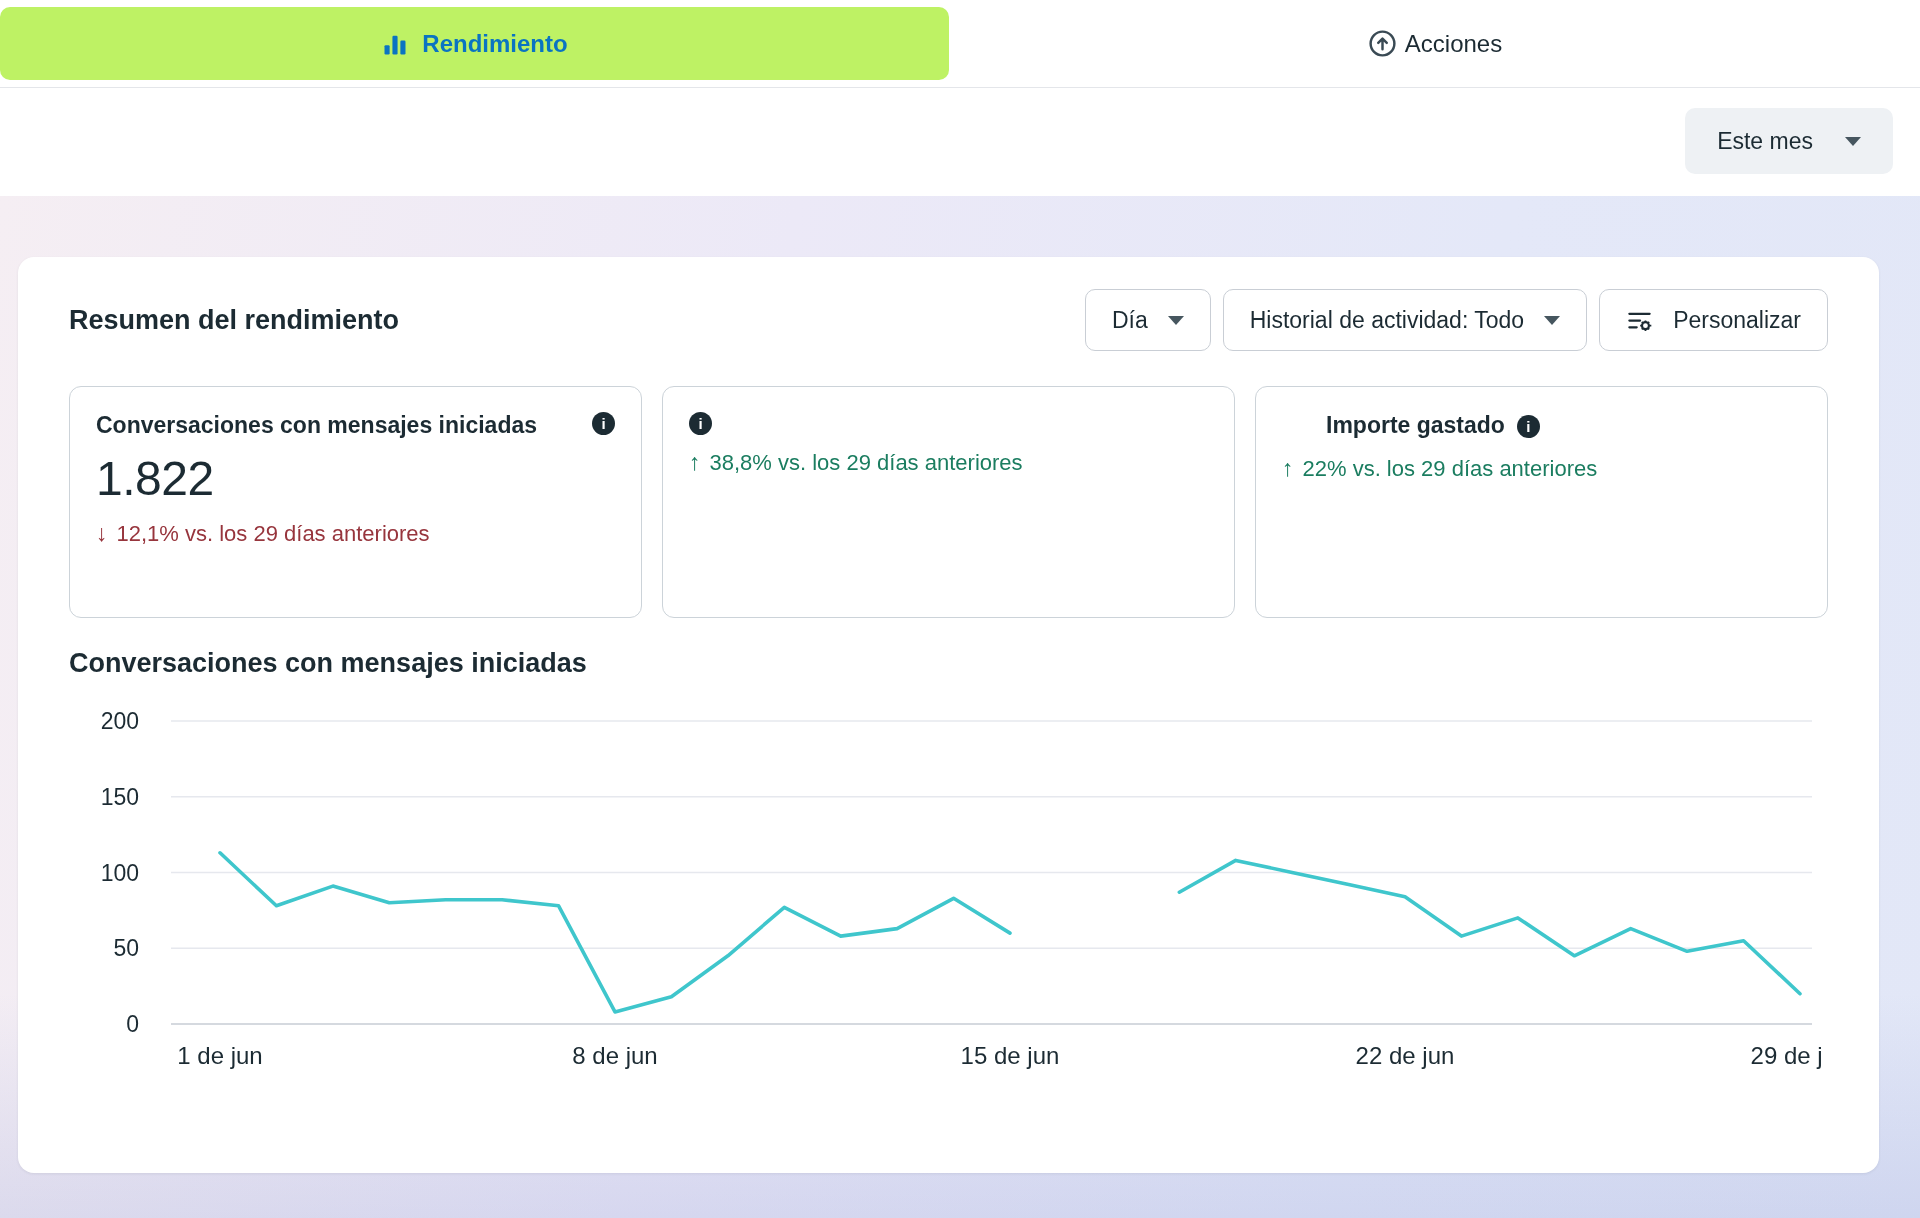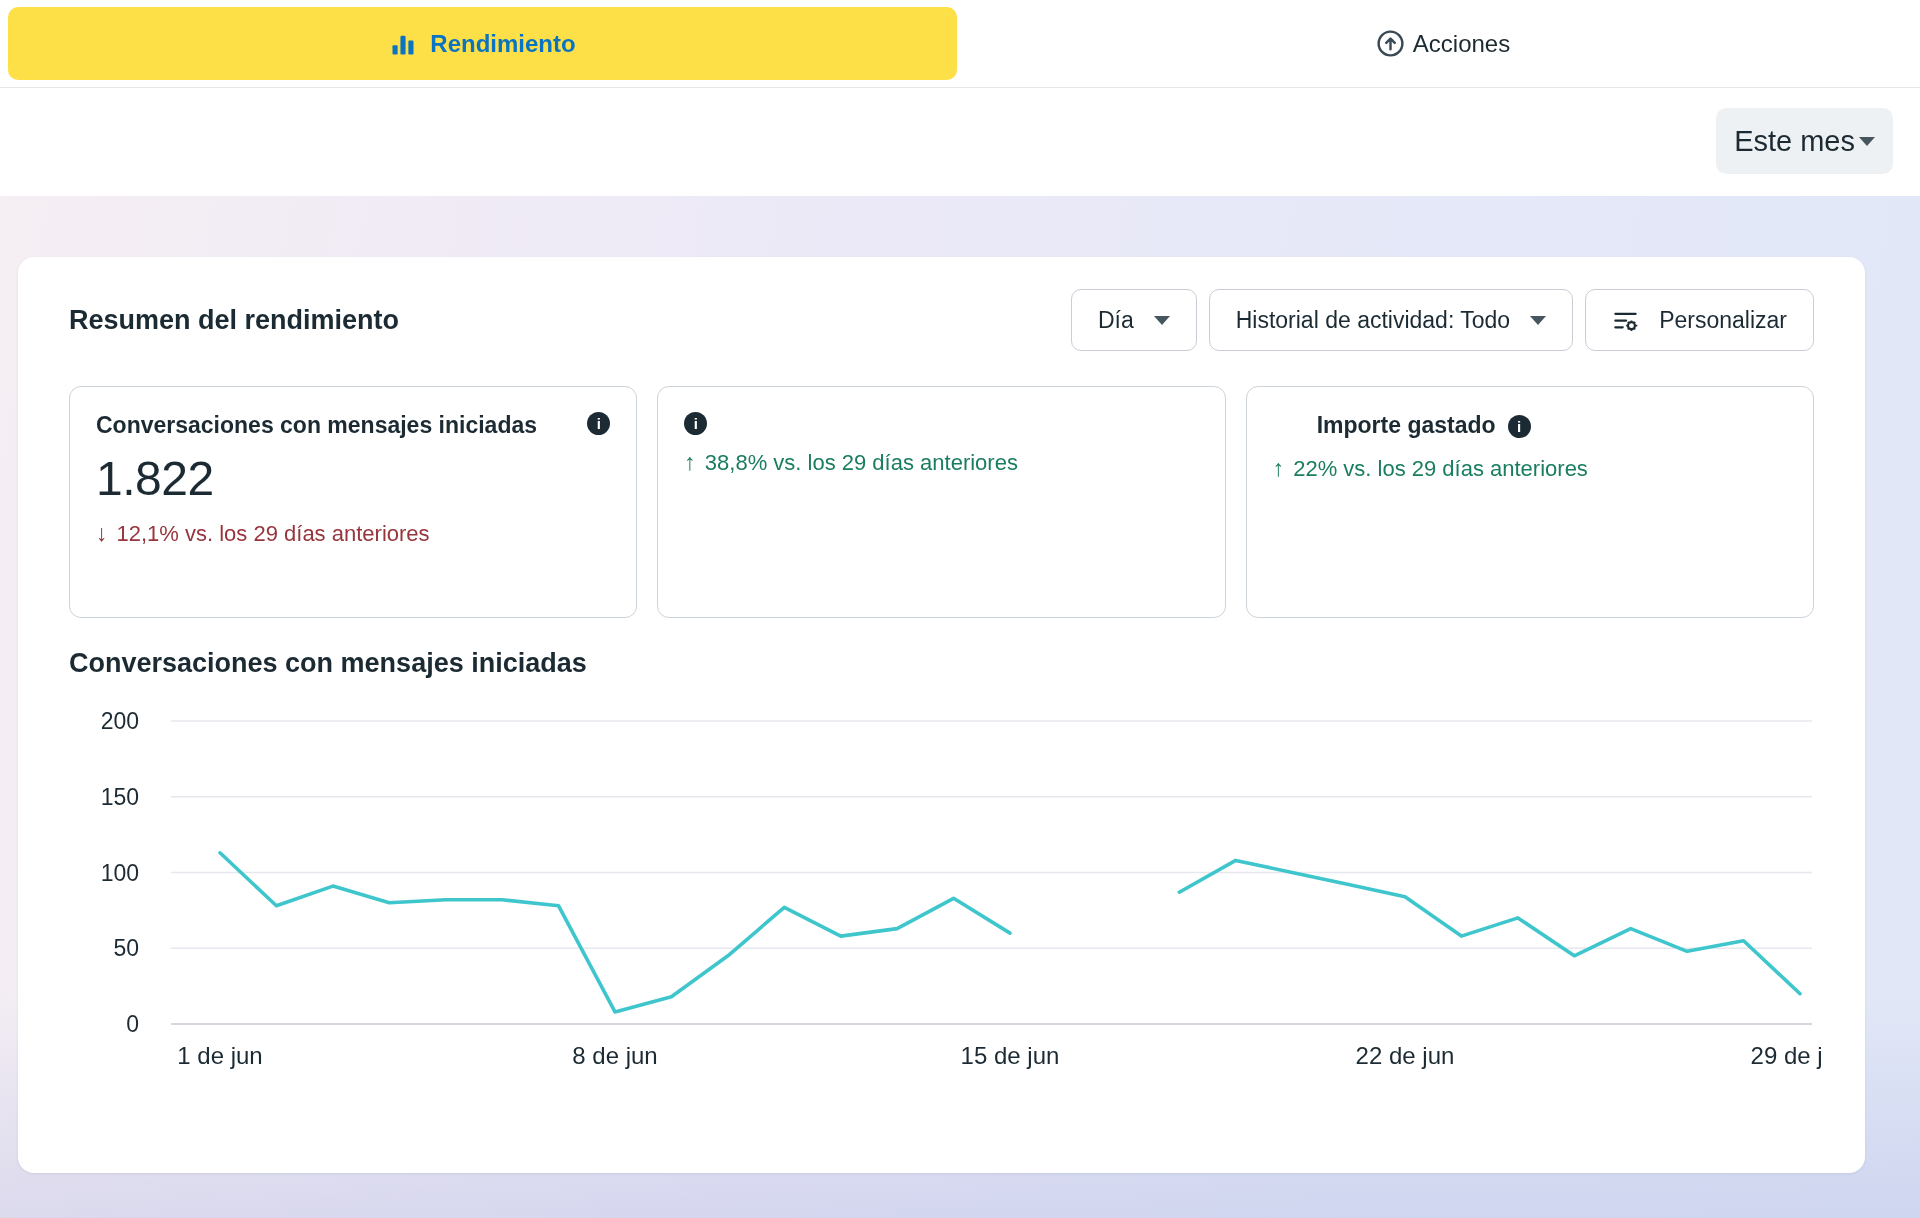--- a/index.html
+++ b/index.html
@@ -4,36 +4,36 @@
 <style>
   html,body{margin:0;padding:0;}
   body{
     width:1920px;height:1218px;overflow:hidden;
     font-family:"Liberation Sans","DejaVu Sans",sans-serif;
     color:#1c2b33;background:#ffffff;
   }
   
   .tabbar{height:87px;background:#fff;border-bottom:1px solid #e4e6ea;display:flex;align-items:stretch;}
   .tab-active{
-    width:949px;margin:7px 8px;background:#fde047;border-radius:10px;
+    width:949px;margin:7px 0;background:#bef264;border-radius:10px;
     display:flex;align-items:center;justify-content:center;gap:13px;cursor:pointer;
   }
   .tab-active .tab-label{color:#0a74c2;font-size:24px;font-weight:700;}
   .tab-plain{flex:1;display:flex;align-items:center;justify-content:center;gap:7px;cursor:pointer;}
   .tab-plain .tab-label{font-size:24px;font-weight:500;color:#1c2b33;}
   
   .toolbar{height:108px;background:#fff;position:relative;}
   .daterange{
-    position:absolute;top:20px;right:27px;height:66px;padding:0 18px;
-    background:#eef1f4;border-radius:10px;display:flex;align-items:center;gap:4px;
-    font-size:29px;color:#1c2b33;cursor:pointer;
+    position:absolute;top:20px;right:27px;height:66px;padding:0 32px;
+    background:#eef1f4;border-radius:10px;display:flex;align-items:center;gap:32px;
+    font-size:23px;color:#1c2b33;cursor:pointer;
   }
   
   .main{
-    height:1023px;box-sizing:border-box;padding:61px 55px 0 18px;
+    height:1023px;box-sizing:border-box;padding:61px 41px 0 18px;
     background:
       linear-gradient(180deg, rgba(140,150,210,0) 78%, rgba(148,160,215,0.25) 100%),
       linear-gradient(100deg,#f5eef3 0%,#ece9f7 38%,#e4e8f8 72%,#e2e7f7 100%);
   }
   .card{
     background:#fff;border-radius:16px;min-height:916px;box-sizing:border-box;
     box-shadow:0 1px 3px rgba(28,43,51,0.08);
     padding:32px 51px 40px;
   }
   

